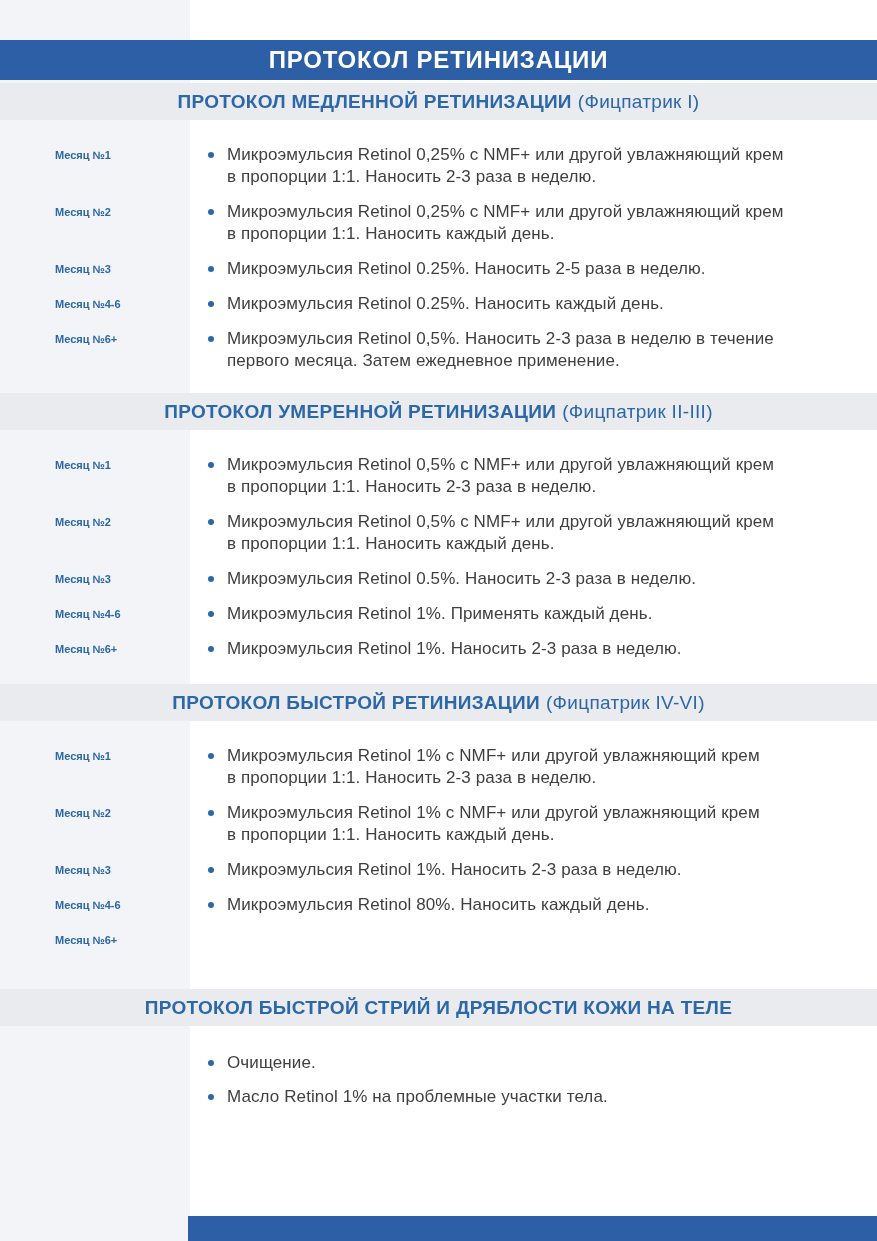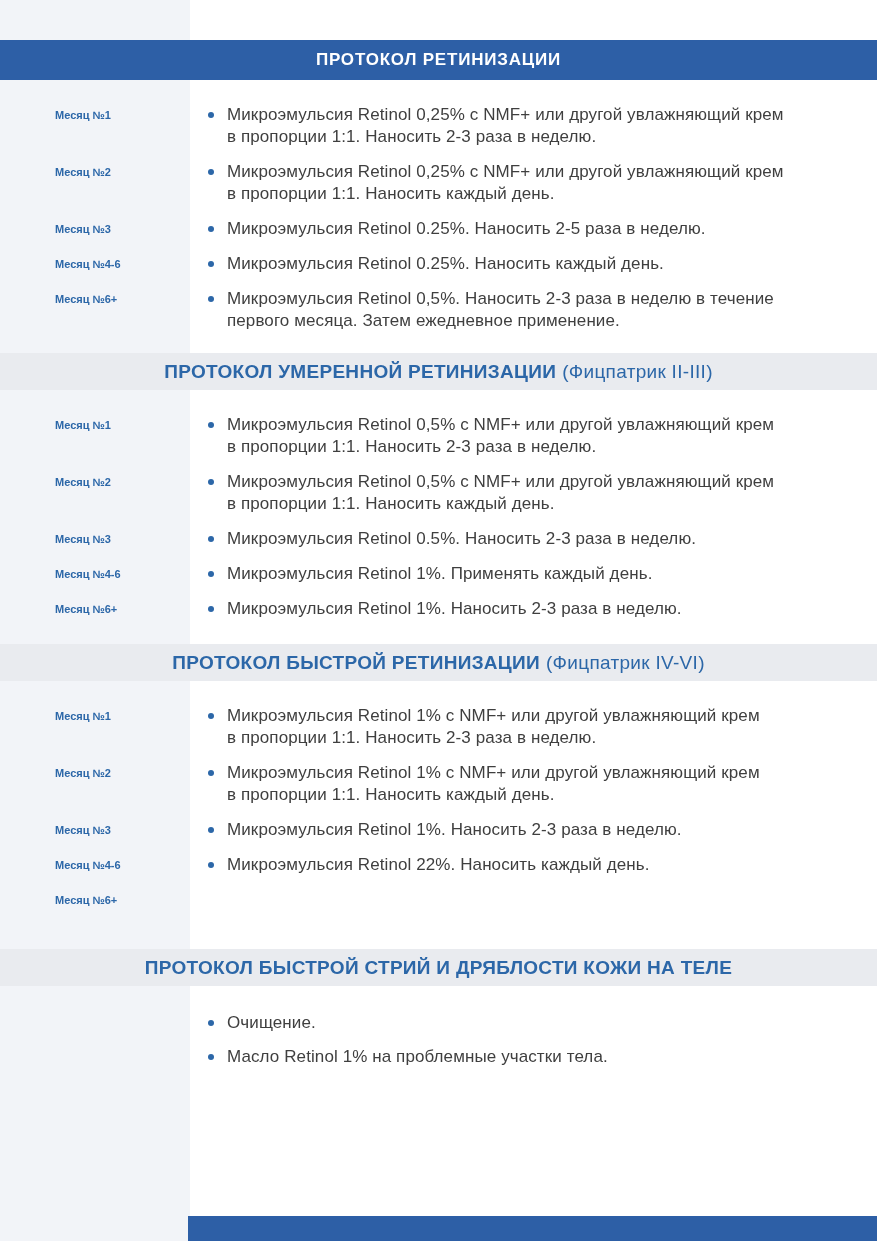--- a/index.html
+++ b/index.html
@@ -16,21 +16,21 @@
     background:var(--page-bg);
     font-family:"Liberation Sans", sans-serif;
   }
   .page{position:relative;width:877px;height:1241px;overflow:hidden;background:var(--page-bg);}
   .left-column{position:absolute;top:0;left:0;width:190px;height:100%;background:var(--column-bg);}
   .content{position:relative;z-index:1;}
   .main-banner{
     margin-top:40px;height:40px;background:var(--navy);
     display:flex;align-items:center;justify-content:center;
   }
-  .main-title{margin:0;color:#ffffff;font-size:17px;font-weight:bold;letter-spacing:0.8px;}
+  .main-title{margin:0;color:#ffffff;font-size:24px;font-weight:bold;letter-spacing:0.8px;}
   .band{
     margin-top:3px;height:37px;background:var(--band-bg);
     display:flex;align-items:center;justify-content:center;
   }
   .band-heading{margin:0;font-size:19px;color:var(--blue-text);font-weight:bold;letter-spacing:0.3px;white-space:nowrap;}
   .band-subtitle{font-weight:normal;margin-left:6px;}
   .band-subtitle:empty{display:none;}
   .section-3 .band{margin-top:6px;}
   .section-4 .band{margin-top:20px;}
   .rows{padding:24px 0 18px 0;}
@@ -61,20 +61,25 @@
 <body>
 
 <div class="page">
   <div class="left-column"></div>
   <div class="content">
     <header class="main-banner">
       <h1 class="main-title">ПРОТОКОЛ РЕТИНИЗАЦИИ</h1>
     </header>
     <main id="sections">
   <section class="protocol-section section-1">
+    <div class="band">
+      <h2 class="band-heading">
+        <span class="band-title">ПРОТОКОЛ МЕДЛЕННОЙ РЕТИНИЗАЦИИ</span><span class="band-subtitle">(Фицпатрик I)</span>
+      </h2>
+    </div>
     <div class="rows">
   <div class="row">
     <div class="row-label">Месяц №1</div>
     <div class="row-content">
       <span class="bullet"></span>
       <div class="row-text">Микроэмульсия Retinol 0,25% с NMF+ или другой увлажняющий крем
 в пропорции 1:1. Наносить 2-3 раза в неделю.</div>
     </div>
   </div>
 
@@ -195,21 +200,21 @@
     <div class="row-content">
       <span class="bullet"></span>
       <div class="row-text">Микроэмульсия Retinol 1%. Наносить 2-3 раза в неделю.</div>
     </div>
   </div>
 
   <div class="row">
     <div class="row-label">Месяц №4-6</div>
     <div class="row-content">
       <span class="bullet"></span>
-      <div class="row-text">Микроэмульсия Retinol 22%. Наносить каждый день.</div>
+      <div class="row-text">Микроэмульсия Retinol 80%. Наносить каждый день.</div>
     </div>
   </div>
 
   <div class="row">
     <div class="row-label">Месяц №6+</div>
   </div>
 </div>
   </section>
 
   <section class="protocol-section section-4">

